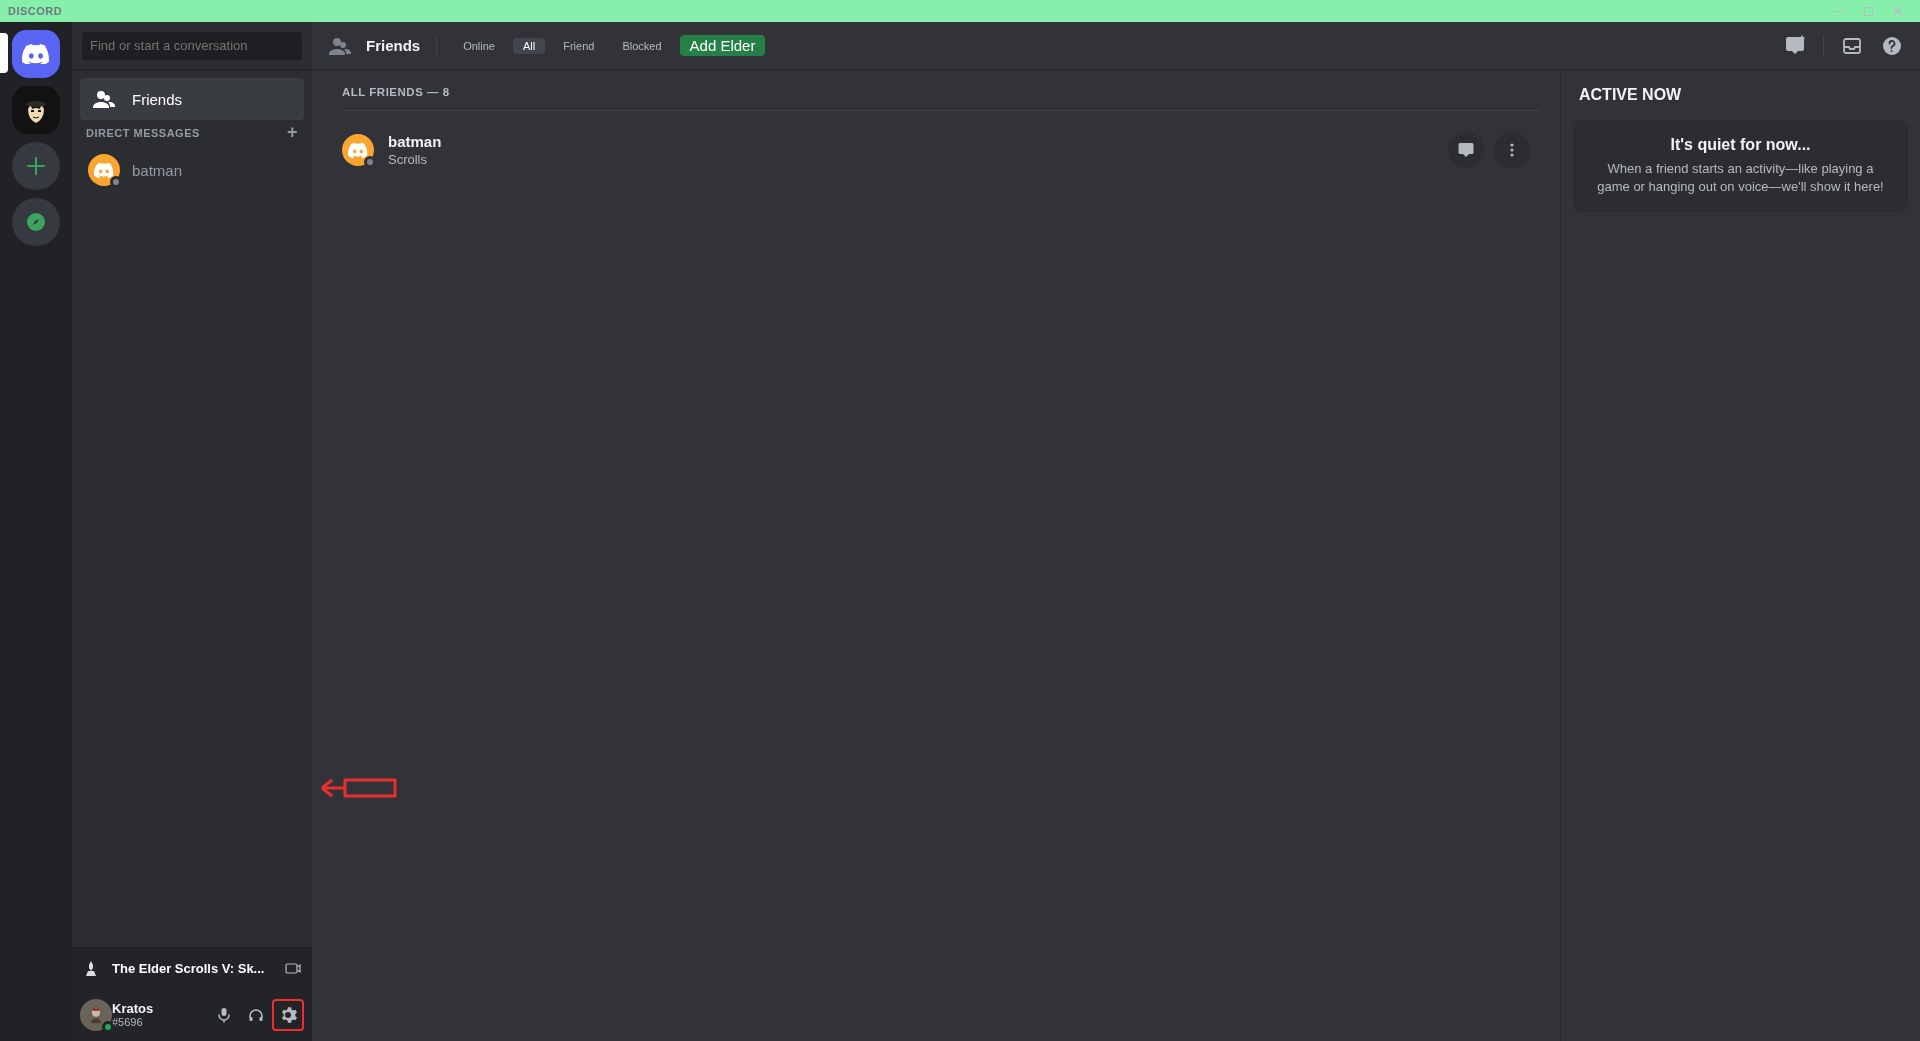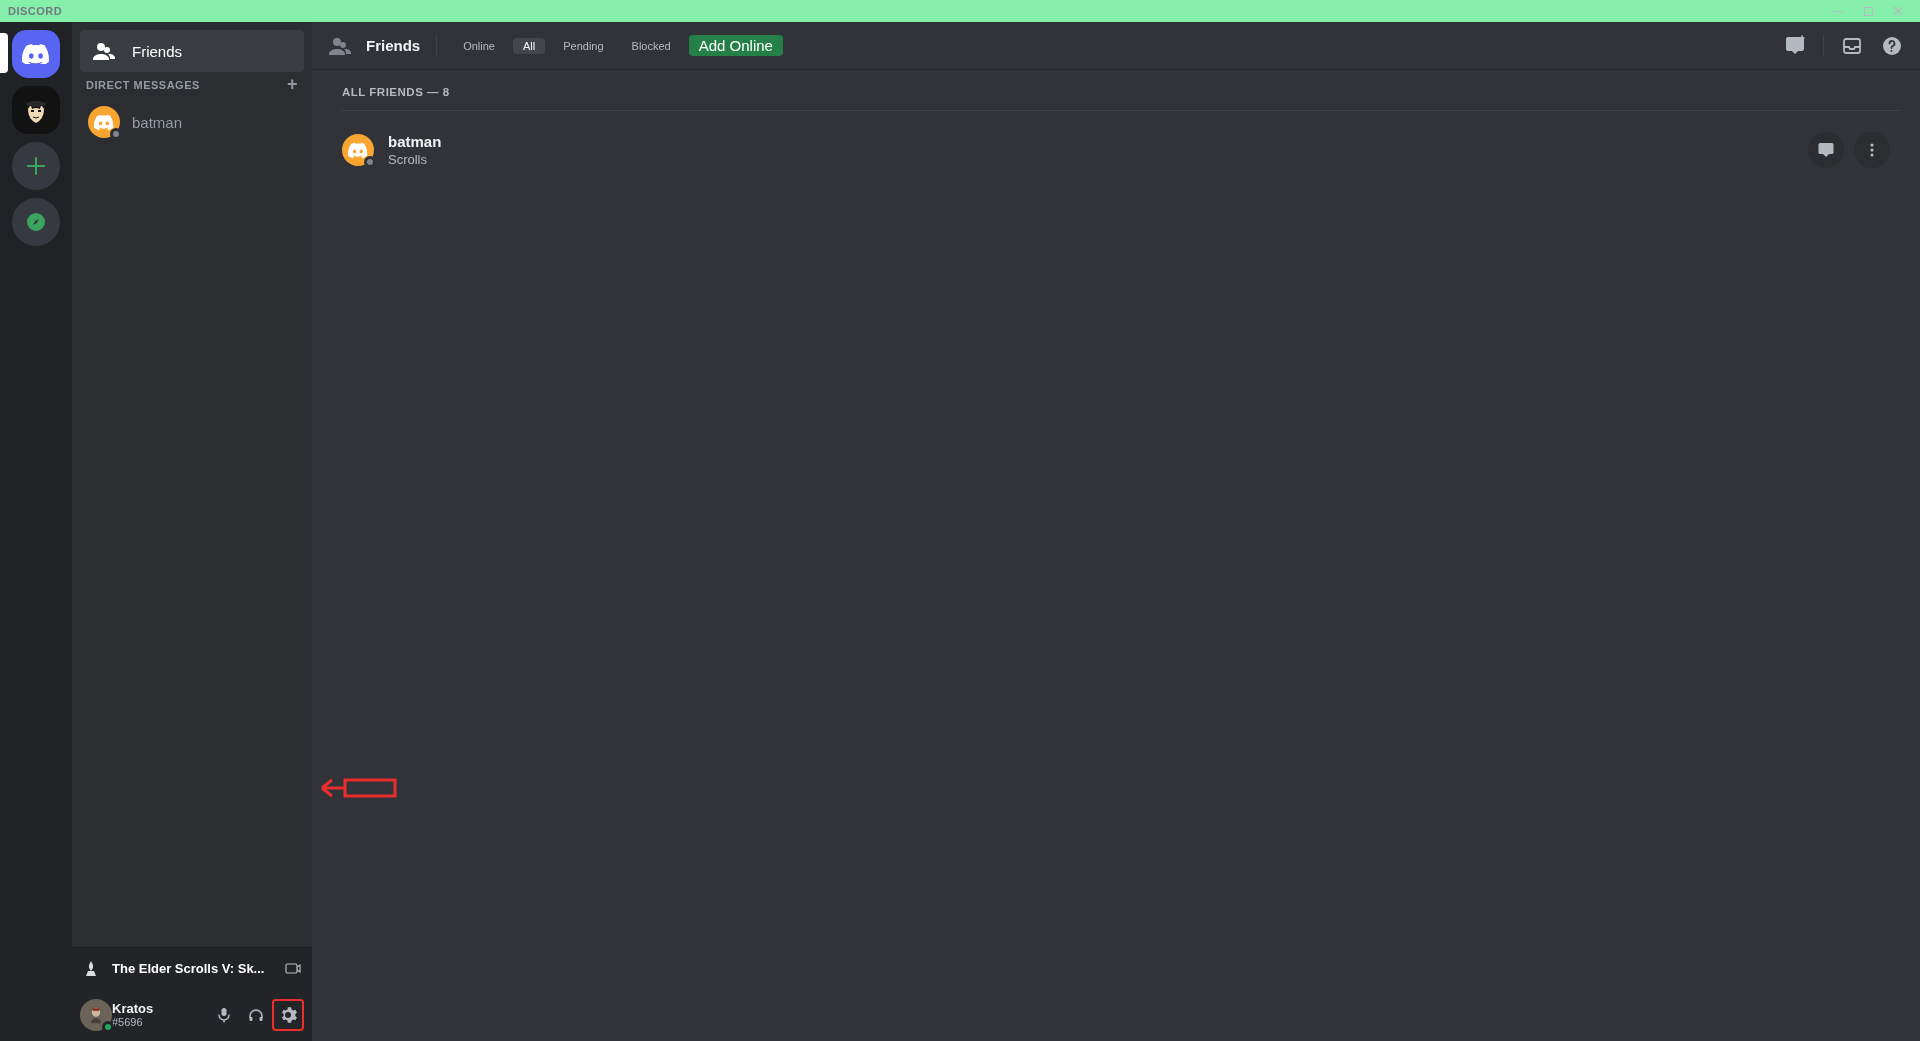--- a/index.html
+++ b/index.html
@@ -119,20 +119,23 @@
     </div>
     <div class="server-item explore">
       <svg width="20" height="20" viewBox="0 0 20 20">
           <circle cx="10" cy="10" r="9" fill="#3ba55d"></circle>
           <path d="M13 7l-2 4-4 2 2-4z" fill="#36393f"></path>
         </svg>
     </div>
   </div>
 
   <div class="dm-column">
+    <div class="dm-search">
+      <input type="text" placeholder="Find or start a conversation" style="">
+    </div>
     <div class="dm-scroll">
       <div class="dm-friends">
         <svg width="24" height="24" viewBox="0 0 24 24">
             <path fill="currentColor" d="M13 8a4 4 0 1 1-8 0 4 4 0 0 1 8 0ZM1 20c0-2.8 3.6-5 8-5s8 2.2 8 5v1H1v-1Zm17-9a3 3 0 1 1-6 0 3 3 0 0 1 6 0Zm-.5 4c2.5 0 5.5 1.5 5.5 4v1h-5v-1c0-1.5-.7-2.8-1.9-3.8l1.4-.2Z"></path>
           </svg>
         <span>Friends</span>
       </div>
       <div class="dm-header">
         <span>DIRECT MESSAGES</span>
         <span class="plus">+</span>
@@ -204,23 +207,23 @@
     <div class="top-bar">
       <div class="friends-icon">
         <svg width="24" height="24" viewBox="0 0 24 24">
             <path fill="currentColor" d="M13 8a4 4 0 1 1-8 0 4 4 0 0 1 8 0ZM1 20c0-2.8 3.6-5 8-5s8 2.2 8 5v1H1v-1Zm17-9a3 3 0 1 1-6 0 3 3 0 0 1 6 0Zm-.5 4c2.5 0 5.5 1.5 5.5 4v1h-5v-1c0-1.5-.7-2.8-1.9-3.8l1.4-.2Z"></path>
           </svg>
       </div>
       <span class="friends-label">Friends</span>
       <div class="divider"></div>
       <span class="tab">Online</span>
       <span class="tab active">All</span>
-      <span class="tab">Pending</span>
+      <span class="tab">Friend</span>
       <span class="tab">Blocked</span>
-      <span class="add-friend-btn">Add Online</span>
+      <span class="add-friend-btn">Add Elder</span>
       <div class="top-right">
         <div class="top-icon">
           <svg width="24" height="24" viewBox="0 0 24 24">
               <path fill="currentColor" d="M19 3H5a2 2 0 0 0-2 2v10a2 2 0 0 0 2 2h4l3 3 3-3h4a2 2 0 0 0 2-2V5a2 2 0 0 0-2-2Z"></path>
               <path d="M19 2v4M17 4h4" stroke="currentColor" stroke-width="1.6" stroke-linecap="round"></path>
             </svg>
         </div>
         <div class="tr-divider"></div>
         <div class="top-icon">
           <svg width="22" height="22" viewBox="0 0 22 22">
@@ -262,20 +265,27 @@
               <svg width="18" height="18" viewBox="0 0 18 18">
                   <circle cx="9" cy="4" r="1.6" fill="currentColor"></circle>
                   <circle cx="9" cy="9" r="1.6" fill="currentColor"></circle>
                   <circle cx="9" cy="14" r="1.6" fill="currentColor"></circle>
                 </svg>
             </div>
           </div>
         </div>
       </div>
 
+      <div class="active-now">
+        <div class="an-title">ACTIVE NOW</div>
+        <div class="an-card">
+          <div class="h">It's quiet for now...</div>
+          <div class="p">When a friend starts an activity—like playing a game or hanging out on voice—we'll show it here!</div>
+        </div>
+      </div>
     </div>
   </div>
 </div>
 
 <div class="arrow-box">
   <svg width="90" height="30" viewBox="0 0 90 30">
     <rect x="35" y="7" width="50" height="16" fill="none" stroke="#ea2e2e" stroke-width="3"></rect>
     <path d="M35 15 L12 15 M12 15 L22 7 M12 15 L22 23" stroke="#ea2e2e" stroke-width="3" fill="none"></path>
   </svg>
 </div>

